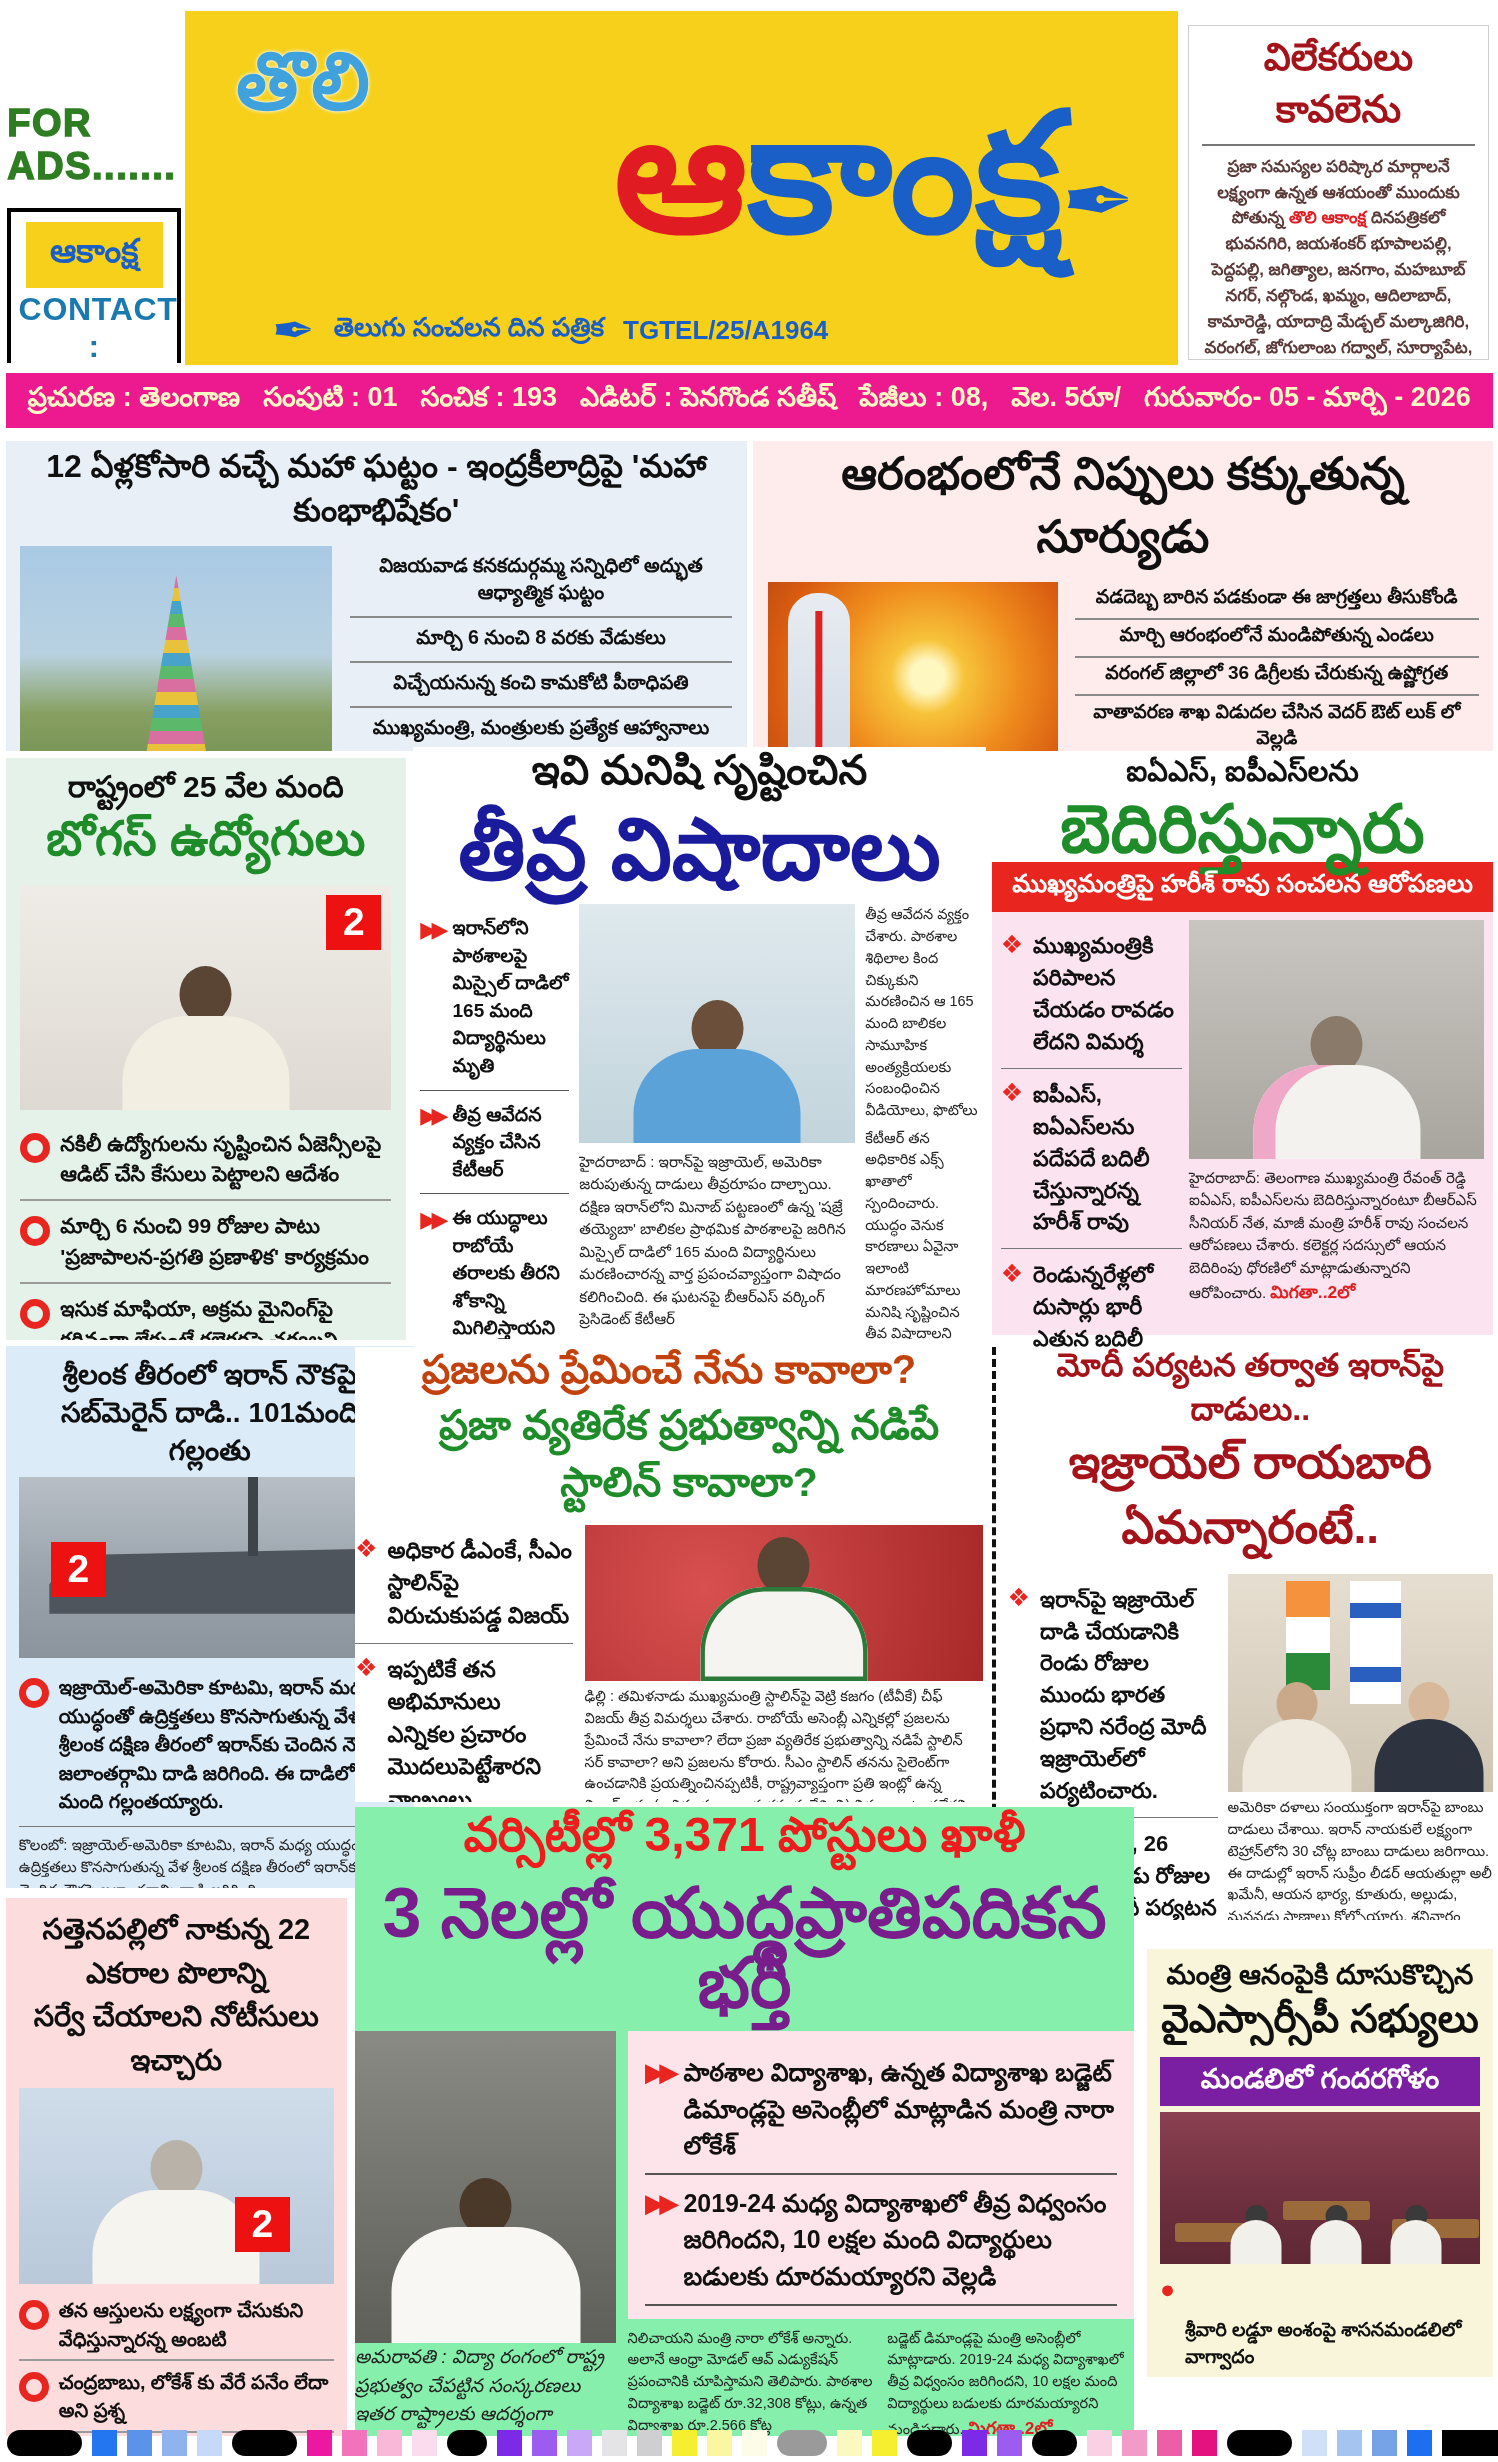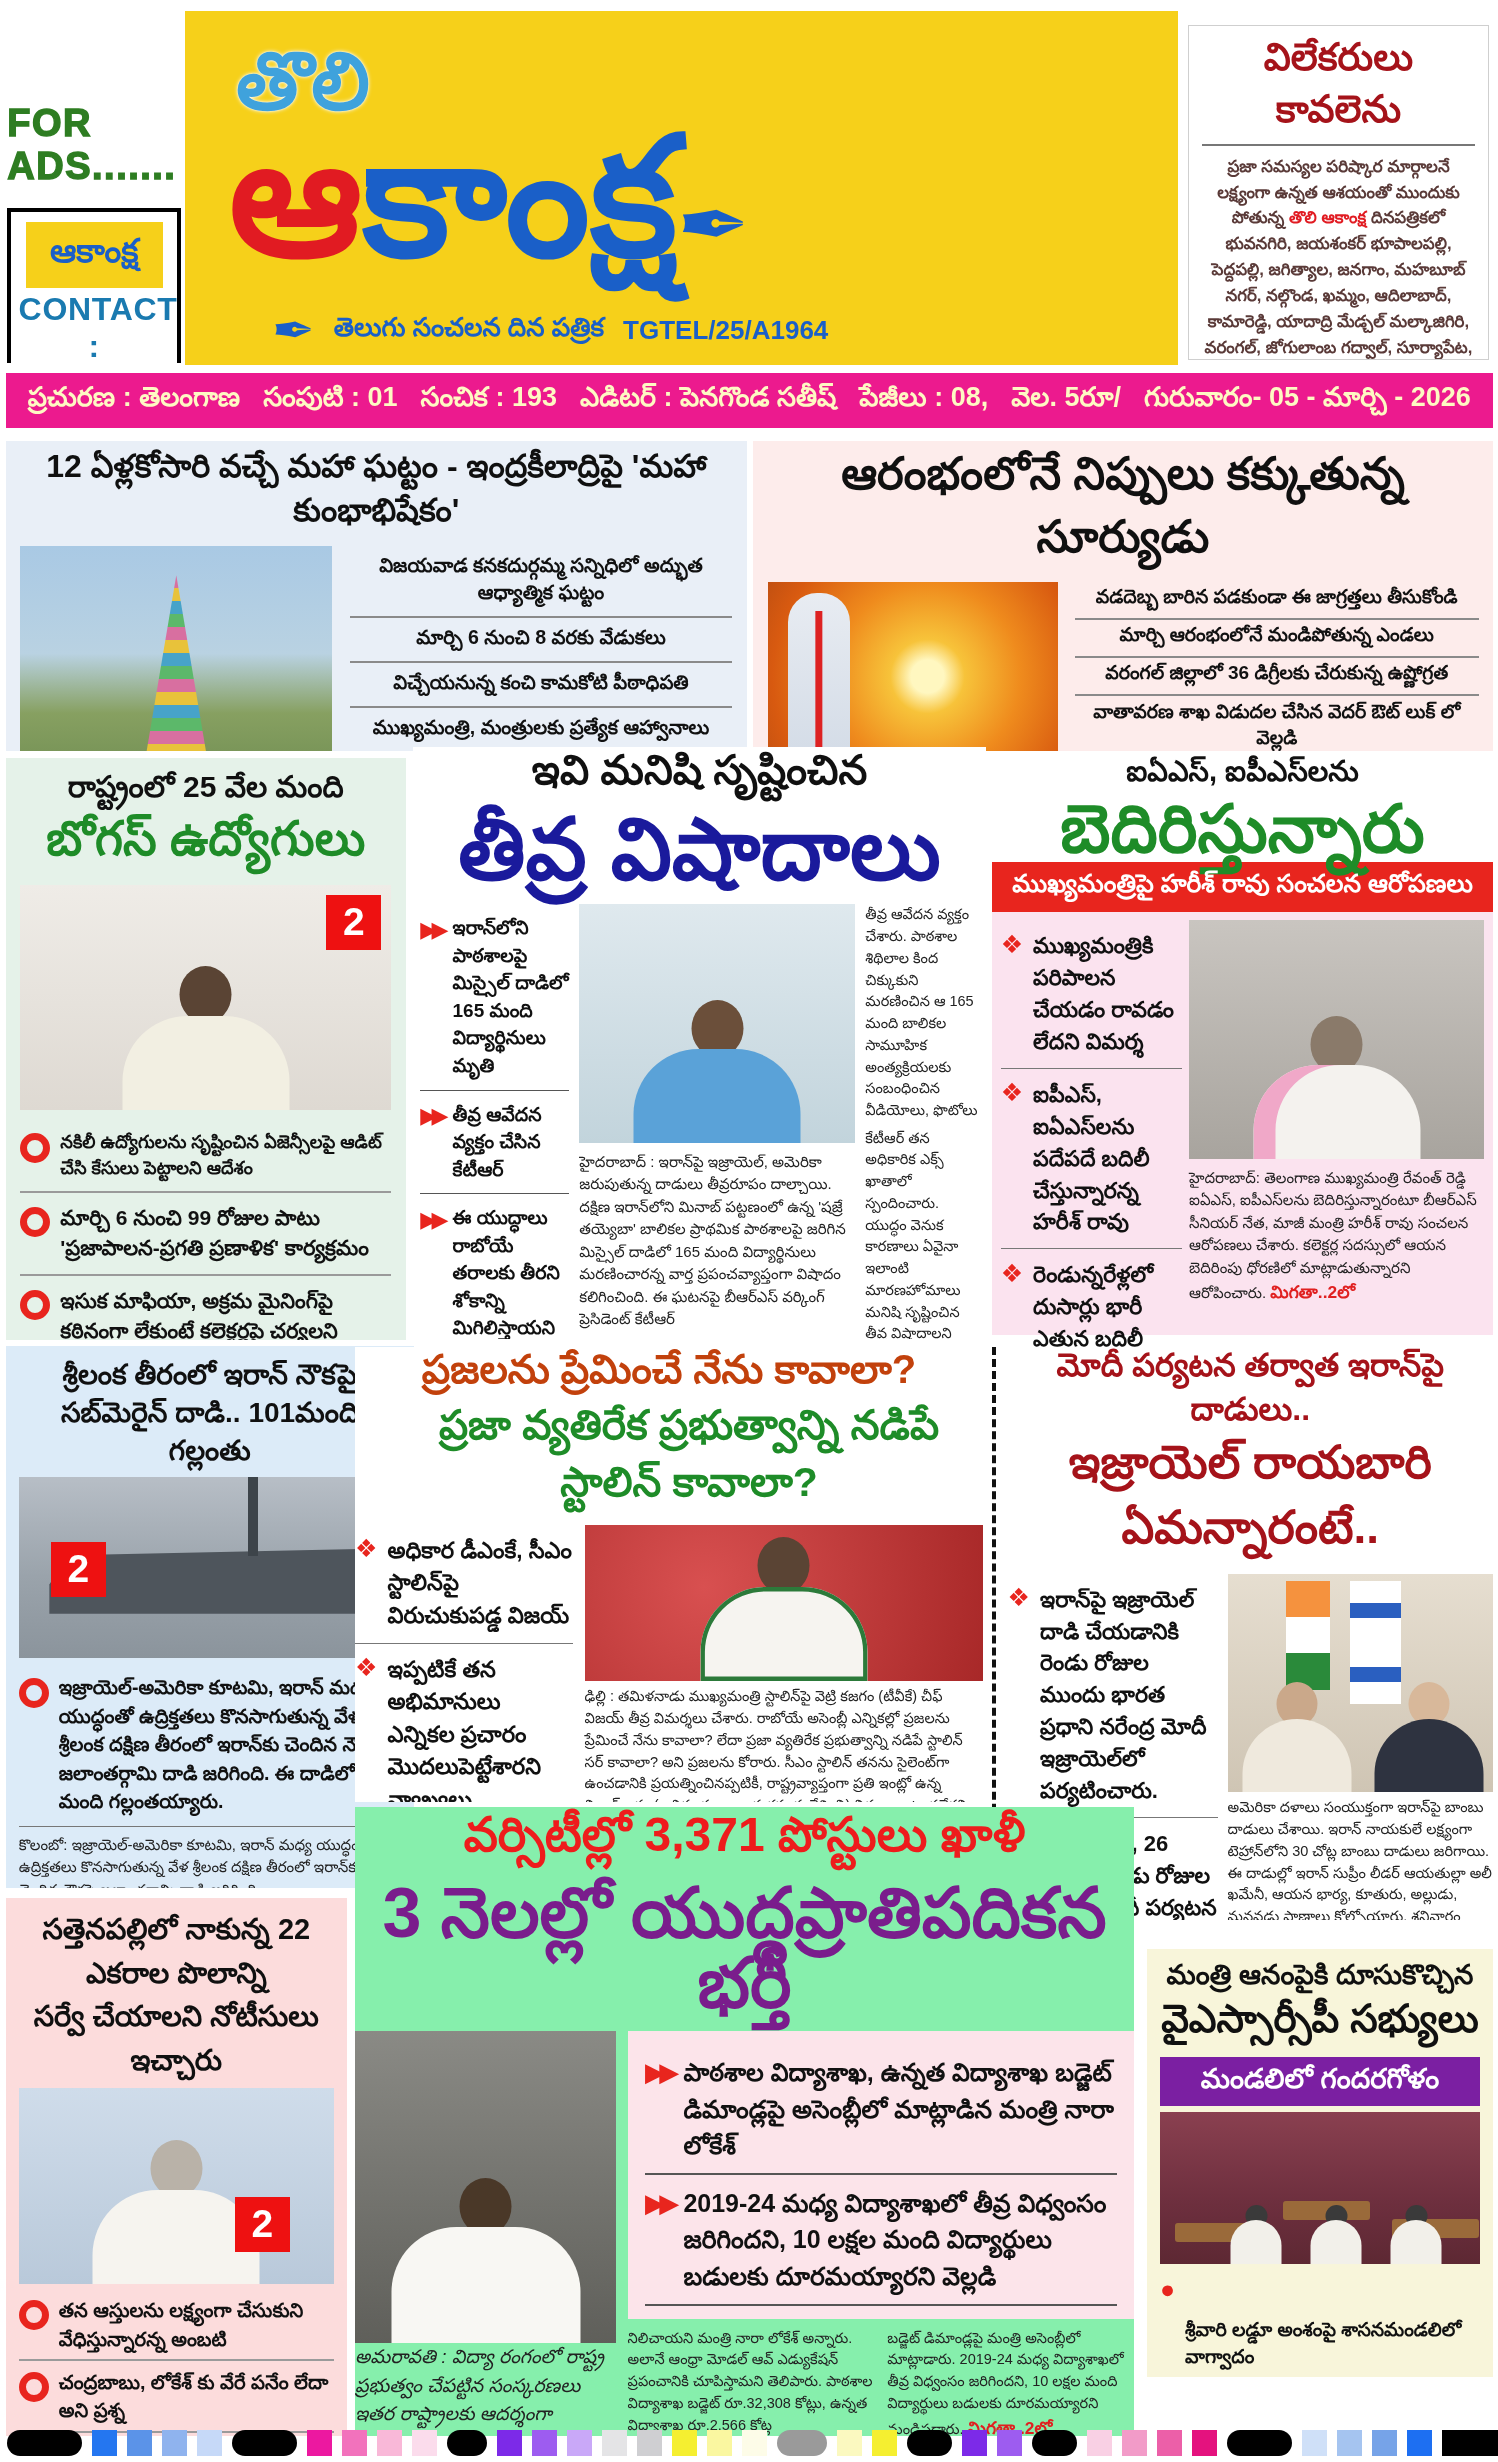--- a/index.html
+++ b/index.html
@@ -113,21 +113,21 @@
     <div class="forads" style="margin-top:80px;">FOR ADS.......</div>
     <div class="adcontactbox" style="margin-top:20px;">
       <div class="minilogo">ఆకాంక్ష</div>
       <div class="contactword">CONTACT :</div>
 
     </div>
   </div>
 
   <div class="abs block logo-yellow" style="left:185px;top:11px;width:993px;height:354px;">
     <div class="logo-prefix abs" style="left:51px;top:25px;">తొలి</div>
-    <div class="abs" style="left:44px;top:103px;width:906px;text-align:left;white-space:nowrap;">
+    <div class="abs" style="left:44px;top:79px;width:906px;text-align:right;white-space:nowrap;">
       <span class="logo-title-red">ఆ</span><span class="logo-title-blue">కాంక్ష</span><span class="pen" style="font-size:87px;">✒</span>
     </div>
     <div class="abs" style="left:87px;top:290px;width:798px;display:flex;align-items:center;gap:19px;">
       <span class="pen">✒</span>
       <span class="logo-tagline">తెలుగు సంచలన దిన పత్రిక</span>
       <span class="logo-tagline">TGTEL/25/A1964</span>
     </div>
   </div>
 
   <div class="abs block recruitbox" style="left:1188px;top:25px;width:301px;height:335px;">
@@ -195,21 +195,21 @@
     <div class="photo ph-revanth" style="width:100%;height:225px;margin-top:7.3px;">
       <div class="figure">
         <div class="fig-head" style="background:#5a4434;"></div>
         <div class="fig-body" style="background:#f2efe2;"></div>
       </div>
       <div class="badge2" style="right:10px;top:10px;">2</div>
     </div>
     <div style="margin-top:8.7px;">
       <div class="bullet-row">
           <span class="ring"></span>
-          <span class="btext" style="font-size:18px;">నకిలీ ఉద్యోగులను సృష్టించిన ఏజెన్సీలపై ఆడిట్ చేసి కేసులు పెట్టాలని ఆదేశం</span>
+          <span class="btext" style="font-size:21px;">నకిలీ ఉద్యోగులను సృష్టించిన ఏజెన్సీలపై ఆడిట్ చేసి కేసులు పెట్టాలని ఆదేశం</span>
         </div>
       <div class="bullet-row">
           <span class="ring"></span>
           <span class="btext" style="font-size:21px;">మార్చి 6 నుంచి 99 రోజుల పాటు 'ప్రజాపాలన-ప్రగతి ప్రణాళిక' కార్యక్రమం</span>
         </div>
       <div class="bullet-row">
           <span class="ring"></span>
           <span class="btext" style="font-size:21px;">ఇసుక మాఫియా, అక్రమ మైనింగ్‌పై కఠినంగా లేకుంటే కలెక్టర్లపై చర్యలని హెచ్చరిక</span>
         </div>
     </div>

